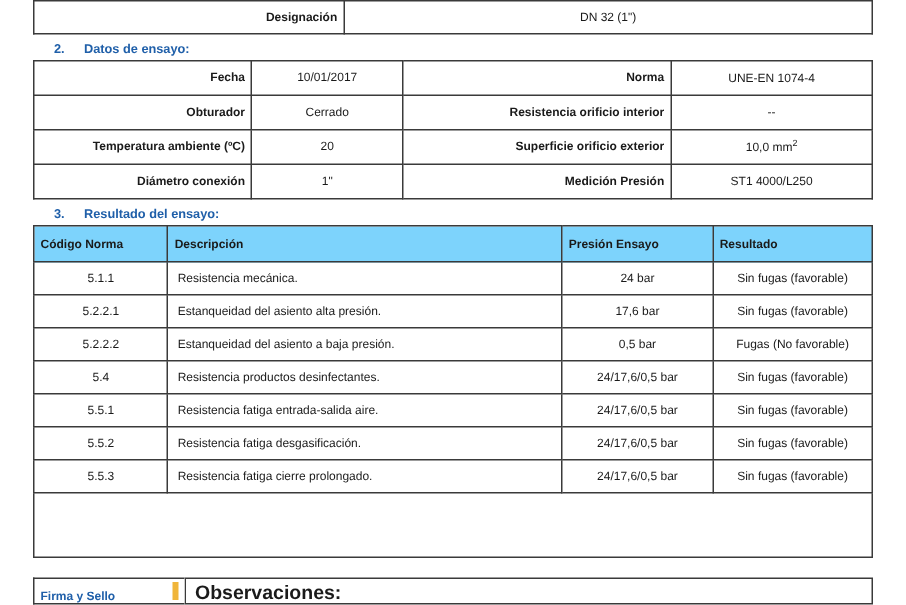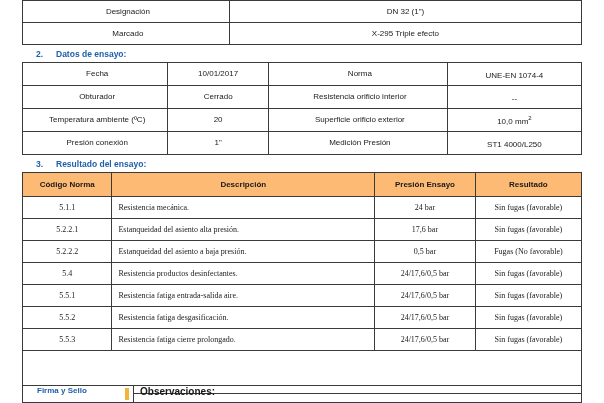--- a/index.html
+++ b/index.html
@@ -29,44 +29,44 @@
   }
   td, th {
     border: 1px solid #3a3a3a;
     padding: 3px 4px;
     vertical-align: middle;
     font-size: 8px;
     font-weight: normal;
     line-height: 1.15;
   }
   .lbl {
-    font-weight: normal;
+    font-weight: bold;
     padding-left: 8px;
-    text-align: center;
+    text-align: right;
   }
   .ctr { text-align: center; }
 
   
   .top-table td { height: 15px; }
 
   
   .section {
     display: flex;
     align-items: center;
     gap: 8px;
     font-weight: bold;
     color: #1f5fa9;
     font-size: 8.5px;
     padding: 4px 0 3px 14px;
   }
   .section .num { width: 12px; }
 
   .ensayo-table td { height: 16px; }
-  .res-table th { height: 17px; font-weight: bold; text-align: center; background: #fdba74; }
-  .res-table td { height: 15px; font-family: Liberation Serif, serif; }
+  .res-table th { height: 17px; font-weight: bold; text-align: left; background: #7dd3fc; }
+  .res-table td { height: 15px; }
 
   .desc { text-align: left; padding-left: 6px; }
 
   .spacer-box {
     border: 1px solid #3a3a3a;
     border-top: none;
     height: 42px;
   }
 
   .footer {
@@ -79,62 +79,59 @@
     height: 18px;
   }
   .footer .firma {
     width: 96px;
     border: 1px solid #3a3a3a;
     border-right: none;
     color: #1f5fa9;
     font-weight: bold;
     font-size: 8px;
     display: flex;
-    align-items: flex-start;
-    padding-left: 14px;
+    align-items: flex-end;
+    padding-left: 4px;
     background: #fff;
     position: relative;
   }
   .footer .firma .caret {
     position: absolute;
     right: 4px;
     top: 2px;
     width: 4px;
     height: 12px;
     background: #f0b53a;
   }
   .footer .obs {
     flex: 1;
     border: 1px solid #3a3a3a;
     display: flex;
+    align-items: center;
     padding-left: 6px;
     font-weight: bold;
-    font-size: 10px;
+    font-size: 13px;
     color: #1a1a1a;
   }
   .sup { font-size: 6px; vertical-align: super; }
 </style>
 </head>
 <body>
 
 <div class="page">
 
   <table class="top-table">
     <colgroup>
         <col style="width:37%">
         <col style="width:63%">
       </colgroup>
     <tbody>
       <tr>
         <td class="lbl">Designación</td>
         <td class="ctr">DN 32 (1")</td>
-      </tr>
-      <tr>
-        <td class="lbl">Marcado</td>
-        <td class="ctr">X-295 Triple efecto</td>
       </tr>
     </tbody>
   </table>
 
   <div class="section">
     <span class="num">2.</span>
     <span>Datos de ensayo:</span>
   </div>
 
   <table class="ensayo-table">
@@ -157,21 +154,21 @@
         <td class="lbl">Resistencia orificio interior</td>
         <td class="ctr"><span>--</span><span class="sup"></span></td>
       </tr>
       <tr>
         <td class="lbl">Temperatura ambiente (ºC)</td>
         <td class="ctr">20</td>
         <td class="lbl">Superficie orificio exterior</td>
         <td class="ctr"><span>10,0 mm</span><span class="sup">2</span></td>
       </tr>
       <tr>
-        <td class="lbl">Presión conexión</td>
+        <td class="lbl">Diámetro conexión</td>
         <td class="ctr">1"</td>
         <td class="lbl">Medición Presión</td>
         <td class="ctr"><span>ST1 4000/L250</span><span class="sup"></span></td>
       </tr>
     </tbody>
   </table>
 
   <div class="section">
     <span class="num">3.</span>
     <span>Resultado del ensayo:</span>

